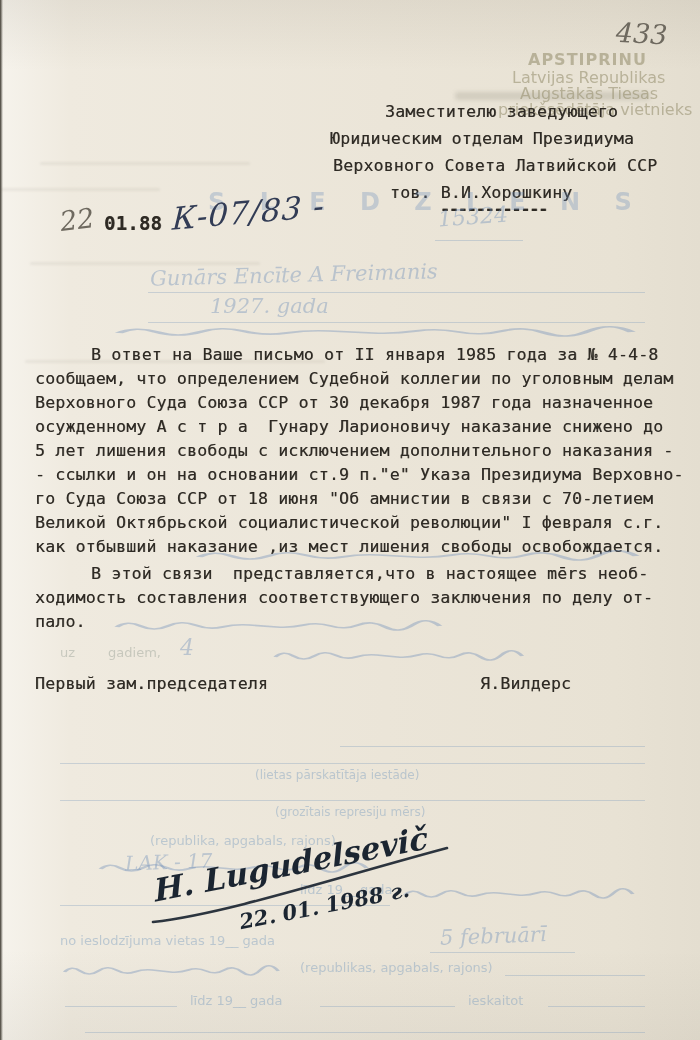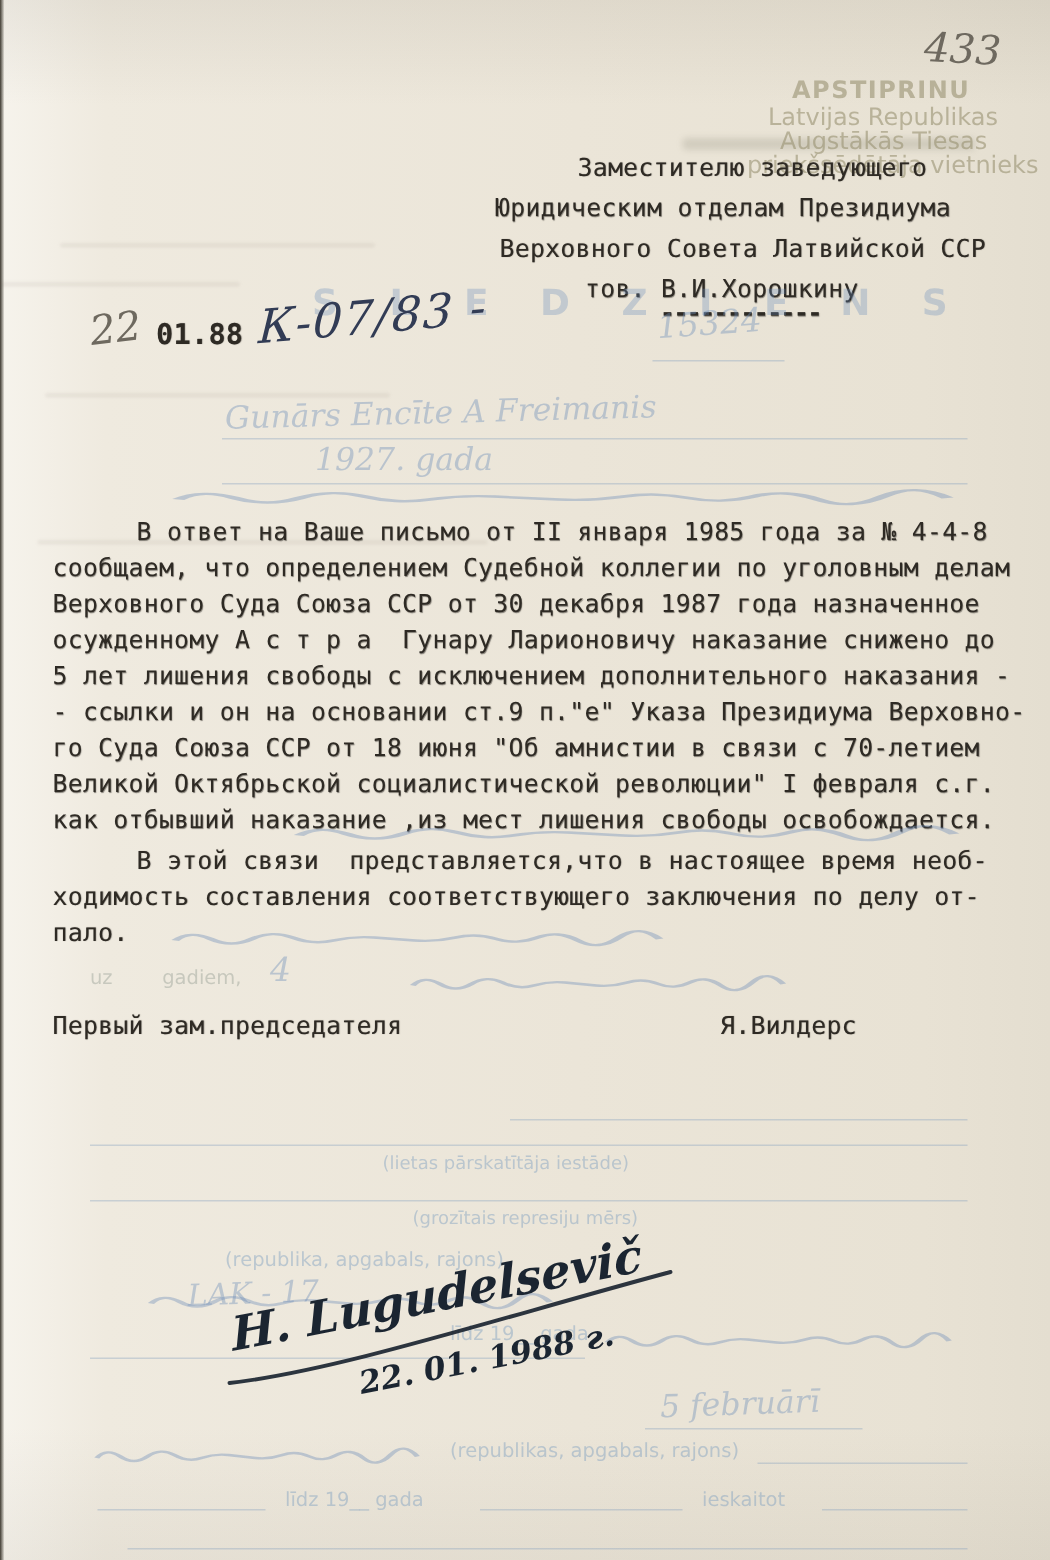--- a/index.html
+++ b/index.html
@@ -94,21 +94,21 @@
     <div class="typed" style="left:35px;top:487px">го Суда Союза ССР от 18 июня "Об амнистии в связи с 70-летием</div>
     <div class="typed" style="left:35px;top:511px">Великой Октябрьской социалистической революции" I февраля с.г.</div>
     <div class="typed" style="left:35px;top:535px">как отбывший наказание ,из мест лишения свободы освобождается.</div>
   </div>
 
   <svg class="squig" style="left:190px;top:548px;width:460px;height:14px" viewBox="0 0 100 14" preserveAspectRatio="none">
     <path d="M2 9 Q5 2 9 8 T17 8 T25 7 T33 9 T41 7 T49 9 T57 7 T65 8 T73 7 T81 9 T89 7 T97 8"></path>
   </svg>
 
   <div>
-    <div class="typed ind" style="left:35px;top:562px">В этой связи  представляется,что в настоящее время необ-</div>
+    <div class="typed ind" style="left:35px;top:562px">В этой связи  представляется,что в настоящее mērs необ-</div>
     <div class="typed" style="left:35px;top:586px">ходимость составления соответствующего заключения по делу от-</div>
     <div class="typed" style="left:35px;top:610px">пало.</div>
   </div>
 
   <svg class="squig" style="left:110px;top:618px;width:340px;height:14px" viewBox="0 0 100 14" preserveAspectRatio="none">
     <path d="M2 9 Q5 2 9 8 T17 8 T25 7 T33 9 T41 7 T49 9 T57 7 T65 8 T73 7 T81 9 T89 7 T97 8"></path>
   </svg>
   <div class="ghostb" style="left:60px;top:645px;color:rgba(140,150,140,.40)">uz        gadiem,</div>
   <div class="ghosthand" style="left:180px;top:635px;font-size:22px">4</div>
   <svg class="squig" style="left:270px;top:648px;width:260px;height:14px" viewBox="0 0 100 14" preserveAspectRatio="none">
@@ -136,20 +136,21 @@
   <div class="blank" style="left:60px;top:905px;width:330px"></div>
 
   <div>
     <svg class="sig-svg" style="left:145px;top:838px;width:310px;height:90px" viewBox="0 0 310 90">
       <path d="M8 84 C 80 76, 190 40, 302 10"></path>
     </svg>
     <div class="hand ink" style="left:152px;top:846px;font-size:31px;font-weight:bold;transform:rotate(-11deg) skewX(-6deg)">H. Lugudelsevič</div>
     <div class="hand ink" style="left:238px;top:893px;font-size:21px;font-weight:bold;transform:rotate(-11deg)">22. 01. 1988 г.</div>
   </div>
 
+  <div class="ghostb" style="left:60px;top:933px">no ieslodzījuma vietas 19__ gada</div>
   <div class="ghosthand" style="left:440px;top:924px;font-size:21px;transform:rotate(-2deg)">5 februārī</div>
   <div class="blank" style="left:430px;top:952px;width:145px"></div>
 
   <svg class="squig" style="left:60px;top:963px;width:225px;height:14px" viewBox="0 0 100 14" preserveAspectRatio="none">
     <path d="M2 9 Q5 2 9 8 T17 8 T25 7 T33 9 T41 7 T49 9 T57 7 T65 8 T73 7 T81 9 T89 7 T97 8"></path>
   </svg>
   <div class="ghostb" style="left:300px;top:960px">(republikas, apgabals, rajons)</div>
   <div class="blank" style="left:505px;top:975px;width:140px"></div>
 
   <div class="blank" style="left:65px;top:1006px;width:112px"></div>

